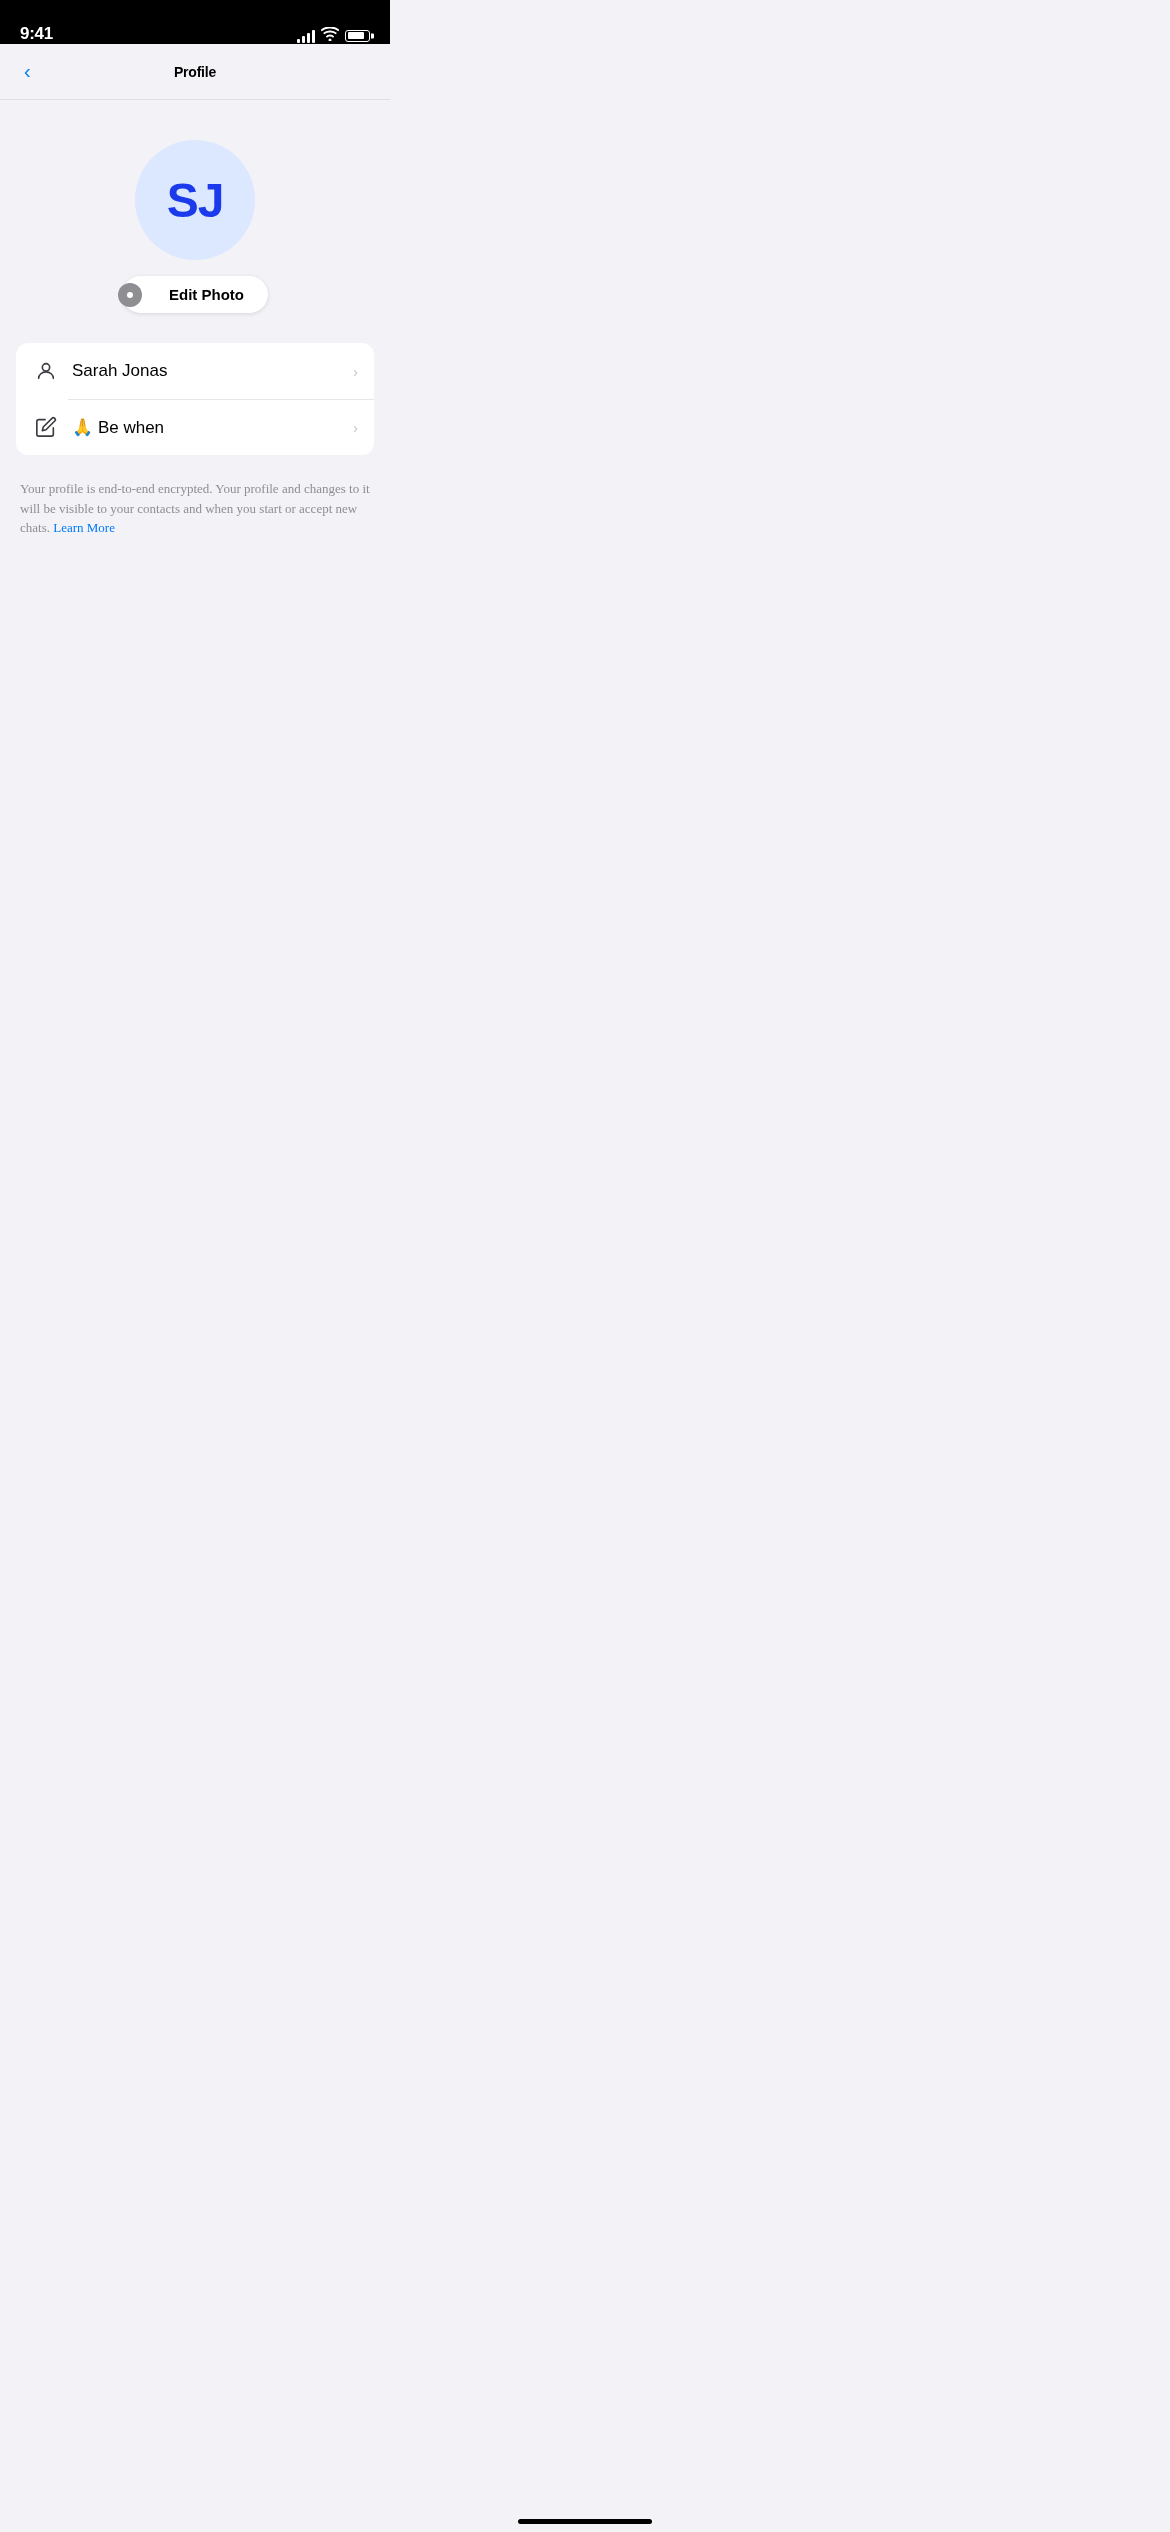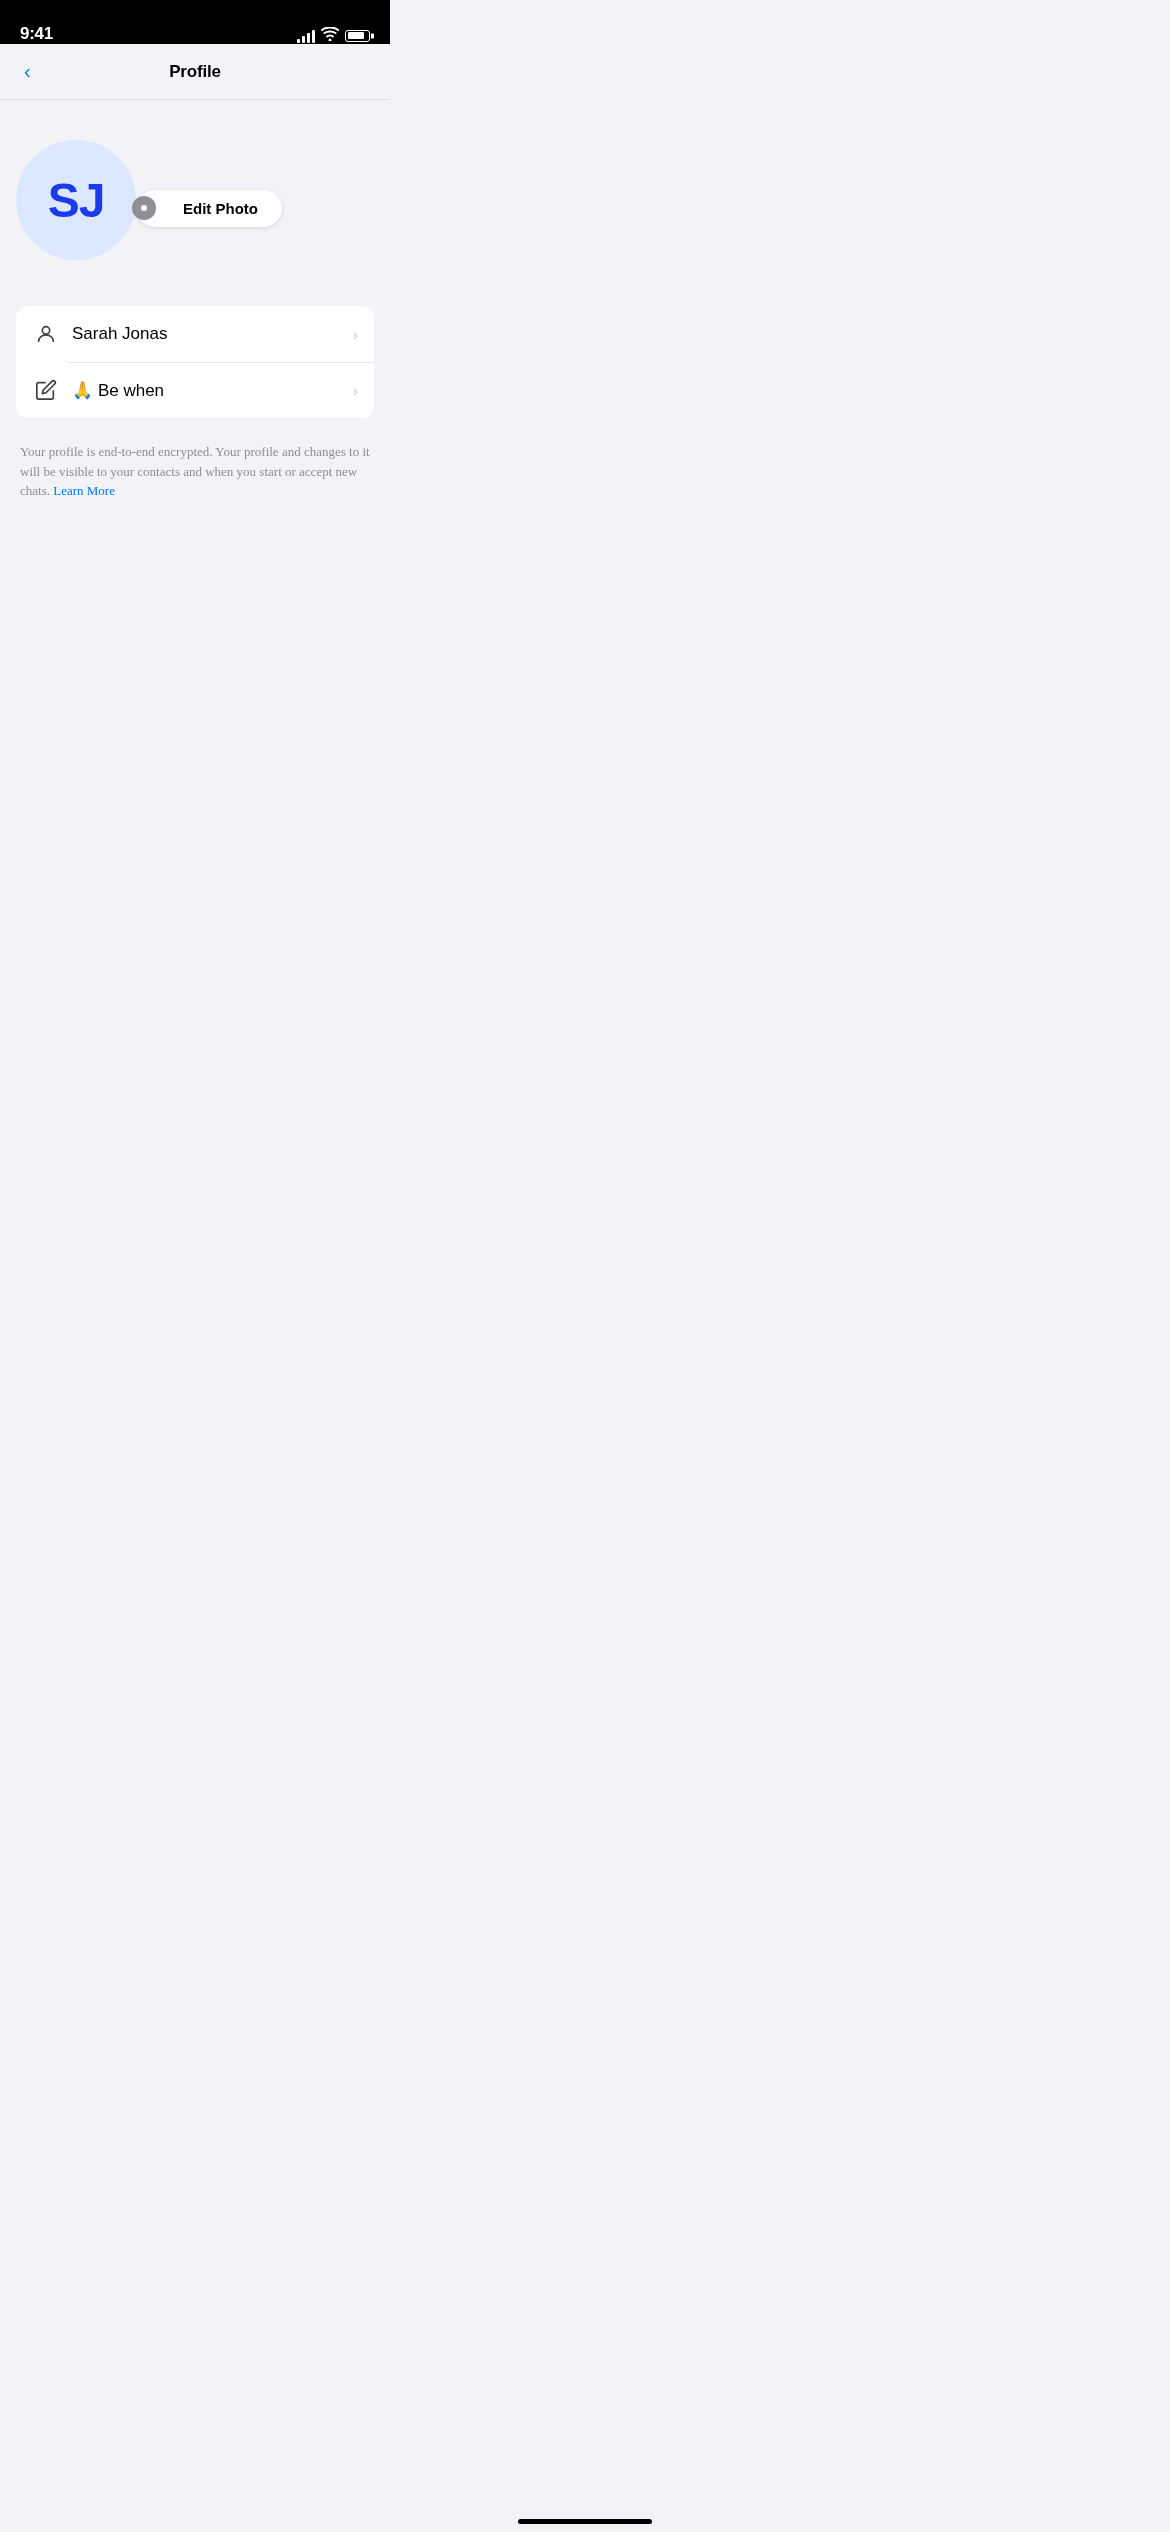--- a/index.html
+++ b/index.html
@@ -112,36 +112,36 @@
       display: flex;
       align-items: center;
       color: #007aff;
       font-size: 20px;
       font-weight: 300;
       cursor: pointer;
       padding: 8px;
     }
 
     .nav-title {
-      font-size: 17px;
+      font-size: 14px;
       font-weight: 600;
       color: #000;
       letter-spacing: -0.2px;
     }
 
     
     .main-content {
       padding: 0 16px;
       background: #f2f2f7;
     }
 
     
     .avatar-section {
       display: flex;
-      flex-direction: row;
+      flex-direction: column;
       align-items: center;
       padding: 40px 0 30px 0;
     }
 
     .avatar-circle {
       width: 120px;
       height: 120px;
       border-radius: 60px;
       background: #dce8ff;
       display: flex;

